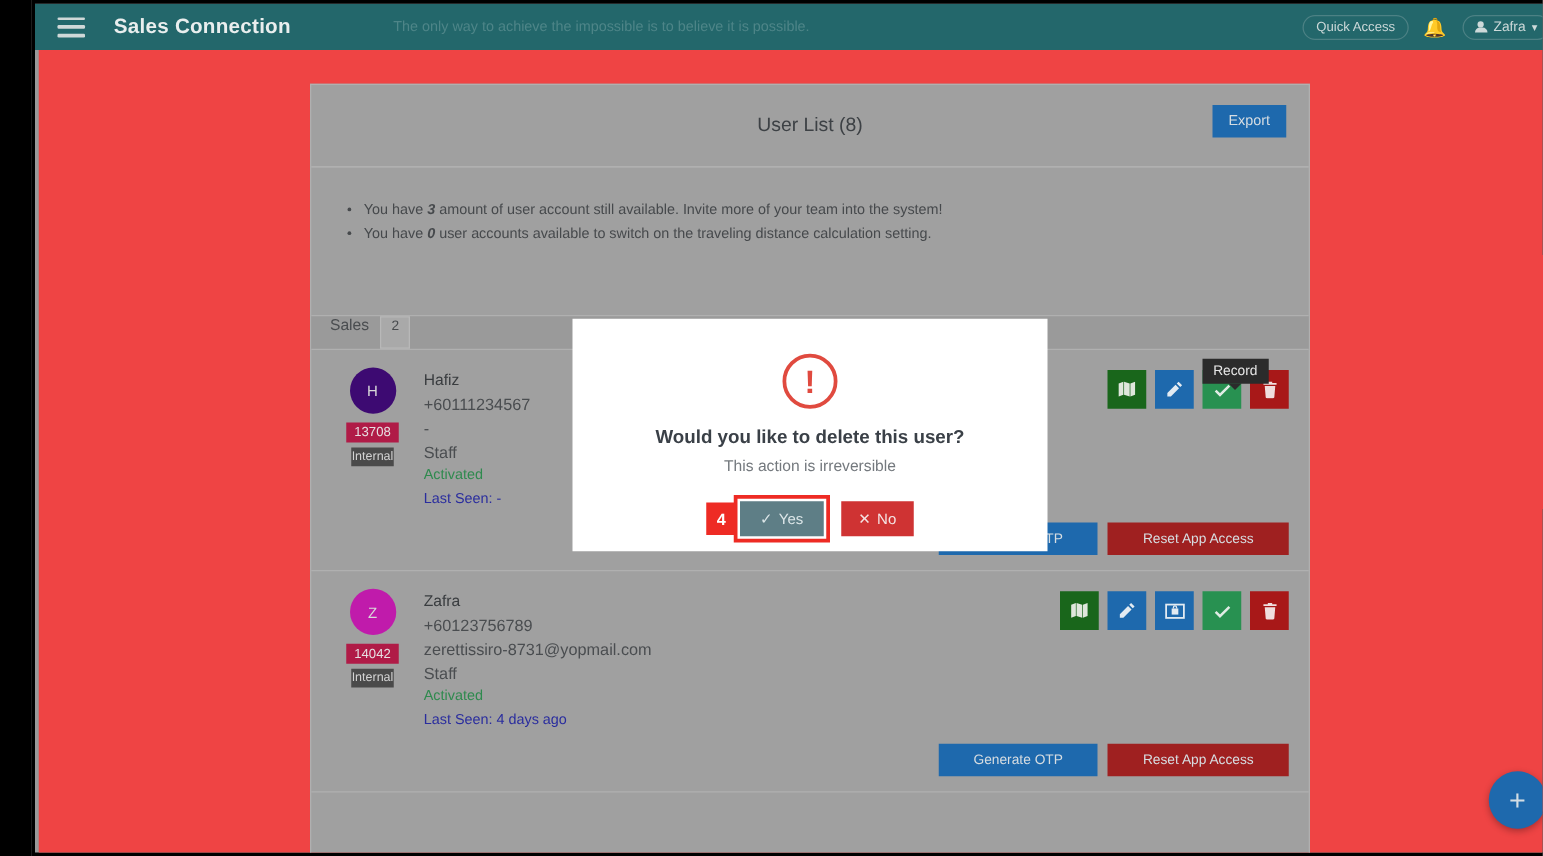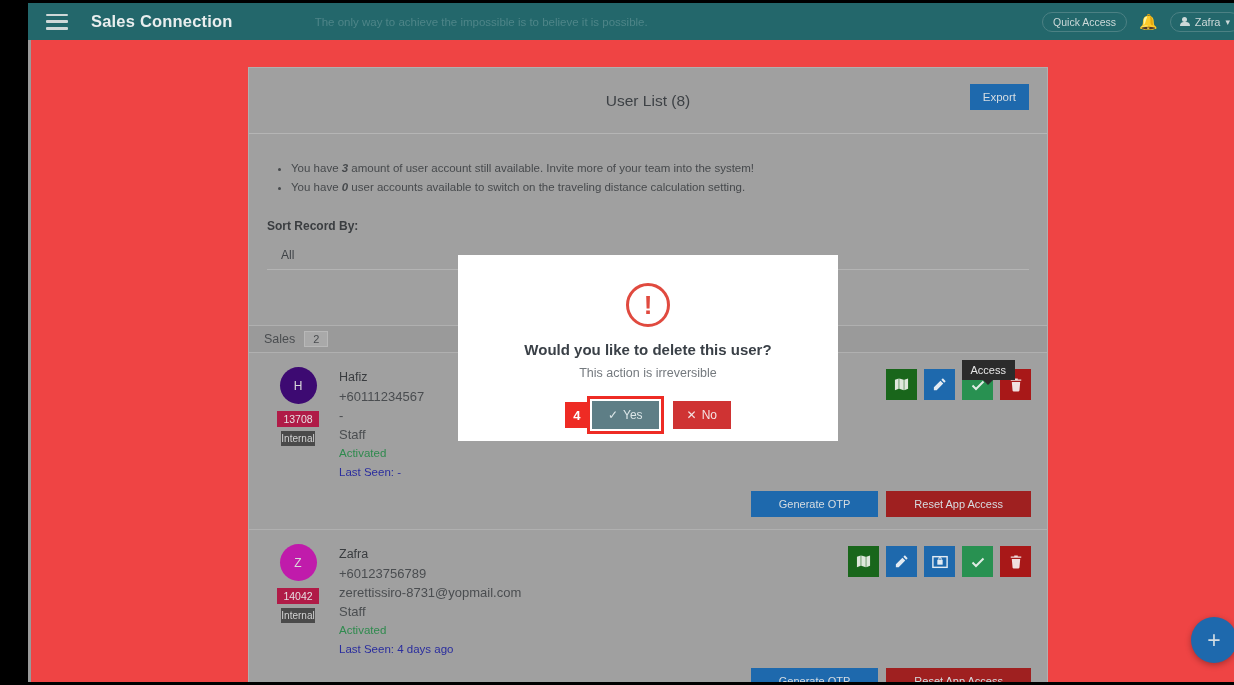--- a/index.html
+++ b/index.html
@@ -112,21 +112,21 @@
     font-size: 12px; color: #3f4347;
     display: flex; align-items: center; padding-left: 14px;
     cursor: pointer;
   }
 
   .listwrap { margin-top: 55px; }
   .group-head {
     background: #9a9a9a;
     border-top: 1px solid #b0b0b0;
     border-bottom: 1px solid #b0b0b0;
-    height: 28px; display: flex; align-items: center;
+    height: 28px; display: flex; 
     padding-left: 15px; gap: 9px;
   }
   .group-name { font-size: 12.5px; color: #4a4d50; }
   .group-count {
     background: #a9a9a9; border: 1px solid #b8b8b8;
     font-size: 11px; color: #494c4f;
     padding: 1px 8px;
   }
 
   .user-row {
@@ -296,35 +296,31 @@
         <button class="export-btn">Export</button>
       </div>
 
       <div class="reminder">
         <ul>
           <li><span>You have </span><em>3</em><span> amount of user account still available. Invite more of your team into the system!</span></li>
           <li><span>You have </span><em>0</em><span> user accounts available to switch on the traveling distance calculation setting.</span></li>
         </ul>
       </div>
 
-      <div class="sortblock">
-        <div class="sort-label">Sort Record By:</div>
-        <div class="sort-select">All</div>
-      </div>
 
       <div class="listwrap">
 
         <div class="group-head">
           <span class="group-name">Sales</span>
           <span class="group-count">2</span>
         </div>
 
         <div class="user-row">
           <div class="act-col">
-            <div class="tooltip">Access</div>
+            <div class="tooltip">Record</div>
             <button class="act-btn bg-map">
               <svg width="15" height="15" viewBox="0 0 16 16">
                   <path fill="#dfe7dc" d="M1 3l4-1.5v11L1 14V3zm4.6-1.5L10.4 3v11L5.6 12.5v-11zM11 3l4-1.5V12.5L11 14V3z"></path>
                 </svg>
             </button>
             <button class="act-btn bg-edit">
               <svg width="15" height="15" viewBox="0 0 16 16">
                   <path fill="#e3ebf2" d="M11.6 1.4l3 3-1.6 1.6-3-3 1.6-1.6zM9 4l3 3-7 7H2v-3l7-7z"></path>
                 </svg>
             </button>

